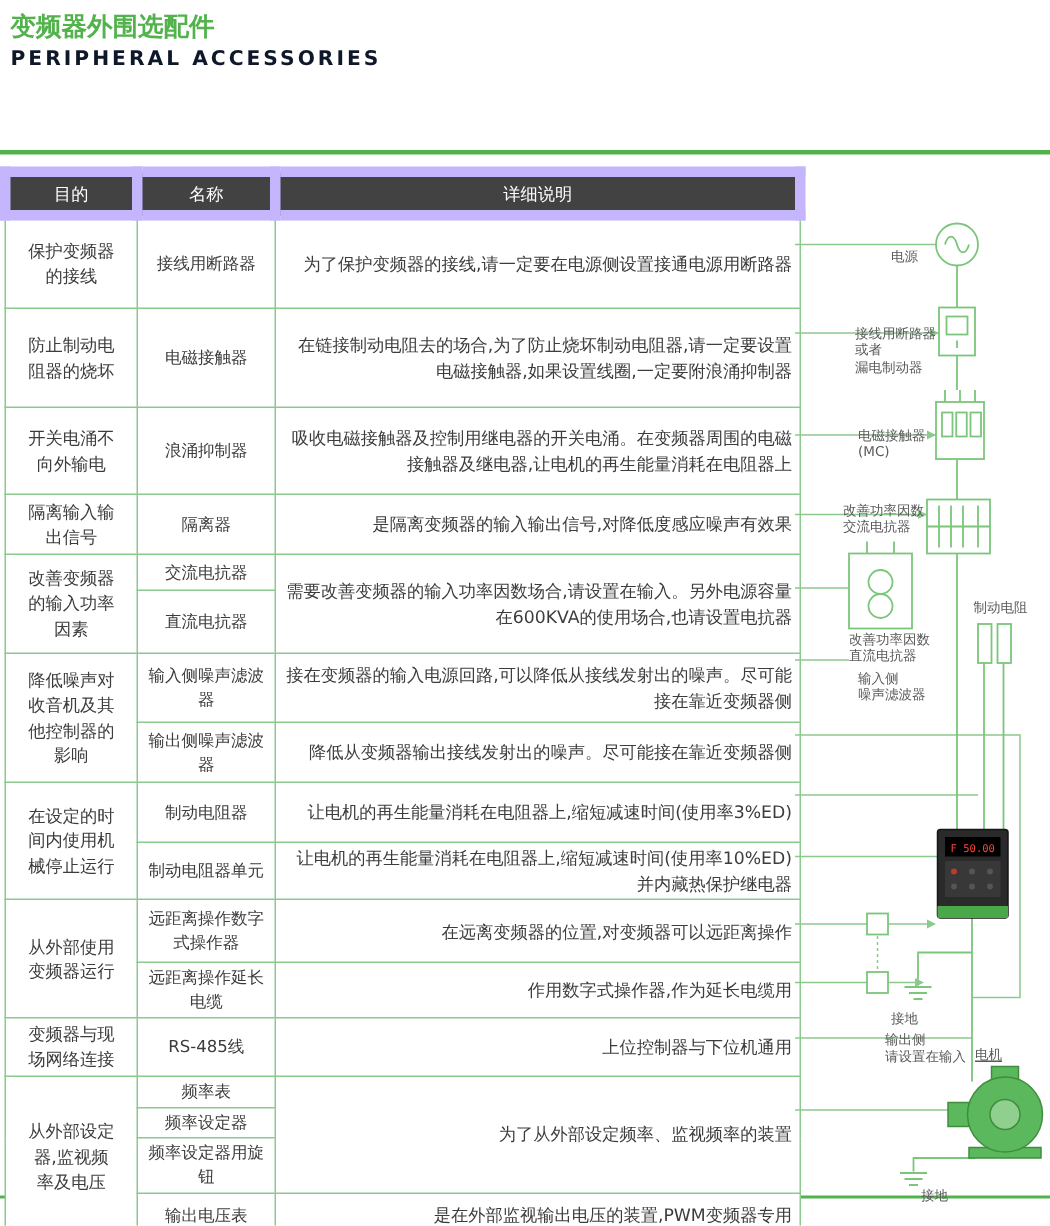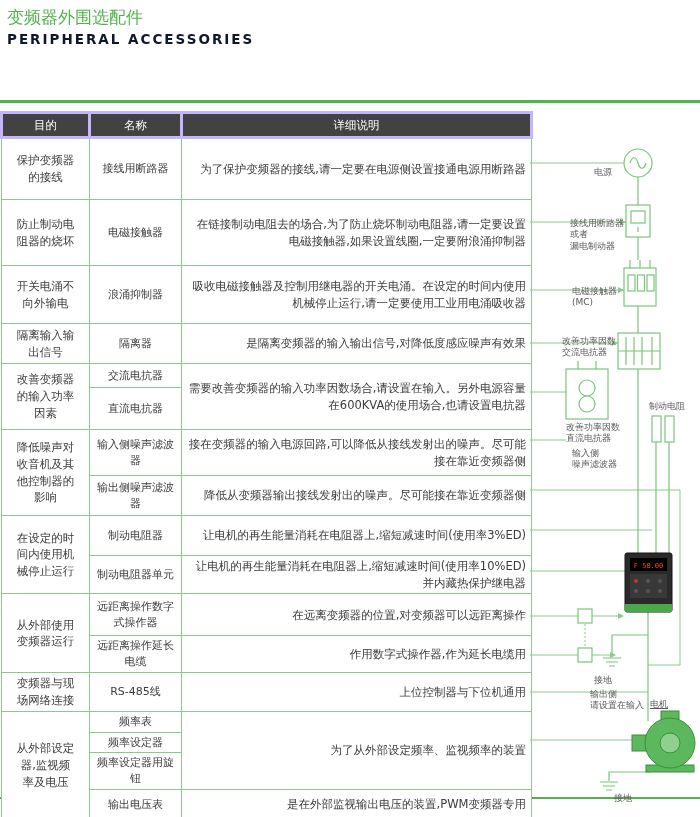--- a/index.html
+++ b/index.html
@@ -1,26 +1,26 @@
 <!DOCTYPE html>
 <html><head>
 <meta charset="utf-8">
 <style>
   html,body{margin:0;padding:0;}
   body{
     width:700px;height:817px;position:relative;background:#ffffff;
     font-family:"DejaVu Sans","Liberation Sans",sans-serif;
     color:#3c3c3c;overflow:hidden;
   }
-  .title{position:absolute;left:7px;top:6px;font-size:17px;font-weight:normal;color:#52b24c;}
+  .title{position:absolute;left:7px;top:6px;font-size:17px;font-weight:bold;color:#52b24c;}
   .subtitle{position:absolute;left:7px;top:31px;font-size:13.5px;font-weight:bold;color:#0f172a;letter-spacing:2px;}
   .divider-top{position:absolute;left:0;top:100px;width:700px;height:3px;background:#52b24c;}
   .divider-bottom{position:absolute;left:0;top:797px;width:700px;height:2px;background:#52b24c;}
   table.acc{position:absolute;left:0;top:111px;width:530px;border-collapse:collapse;table-layout:fixed;font-size:11.5px;line-height:1.45;}
-  .acc th{background:#424242;color:#ffffff;font-weight:normal;font-size:11.5px;height:20px;border:3px solid #c4b5fd;padding:1px 2px;}
+  .acc th{background:#424242;color:#ffffff;font-weight:normal;font-size:11.5px;height:20px;border:7px solid #c4b5fd;padding:1px 2px;}
   .acc td{border:1px solid #8cc98c;padding:2px 5px;vertical-align:middle;color:#3c3c3c;background:#ffffff;}
   .acc td.p{text-align:center;padding:2px 14px;}
   .acc td.n{text-align:center;padding:2px 2px;font-size:11px;}
   .acc td.d{text-align:right;}
   .diagram{position:absolute;left:530px;top:105px;width:170px;height:712px;}
   .diagram svg{position:absolute;left:0;top:0;}
   .dlabel{position:absolute;font-size:9px;line-height:1.25;color:#5a5a5a;white-space:pre-line;}
   .lb-power{left:64px;top:46px;margin-top:16px;}
   .lb-breaker{left:40px;top:113px;}
   .lb-mc{left:42px;top:181px;}
@@ -61,21 +61,21 @@
       <td class="d">为了保护变频器的接线,请一定要在电源侧设置接通电源用断路器</td>
     </tr>
     <tr style="height:66px">
       <td class="p">防止制动电阻器的烧坏</td>
       <td class="n">电磁接触器</td>
       <td class="d">在链接制动电阻去的场合,为了防止烧坏制动电阻器,请一定要设置电磁接触器,如果设置线圈,一定要附浪涌抑制器</td>
     </tr>
     <tr style="height:58px">
       <td class="p">开关电涌不向外输电</td>
       <td class="n">浪涌抑制器</td>
-      <td class="d">吸收电磁接触器及控制用继电器的开关电涌。在设定的时间内使用机械停止运行,请一定要使用工业用电涌吸收器</td>
+      <td class="d">吸收电磁接触器及控制用继电器的开关电涌。在变频器周围的电磁接触器及继电器,让电机的再生能量消耗在电阻器上</td>
     </tr>
     <tr style="height:40px">
       <td class="p">隔离输入输出信号</td>
       <td class="n">隔离器</td>
       <td class="d">是隔离变频器的输入输出信号,对降低度感应噪声有效果</td>
     </tr>
     <tr style="height:24px">
       <td class="p" rowspan="2">改善变频器的输入功率因素</td>
       <td class="n">交流电抗器</td>
       <td class="d" rowspan="2">需要改善变频器的输入功率因数场合,请设置在输入。另外电源容量在600KVA的使用场合,也请设置电抗器</td>

